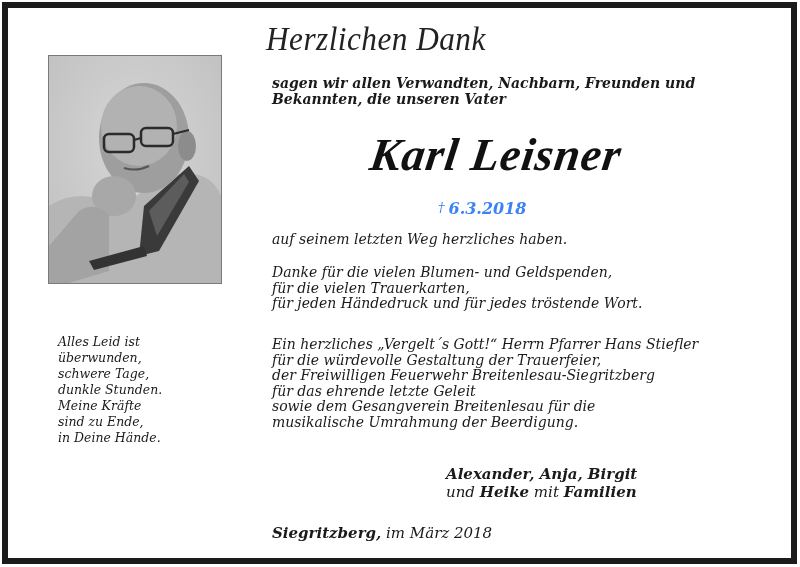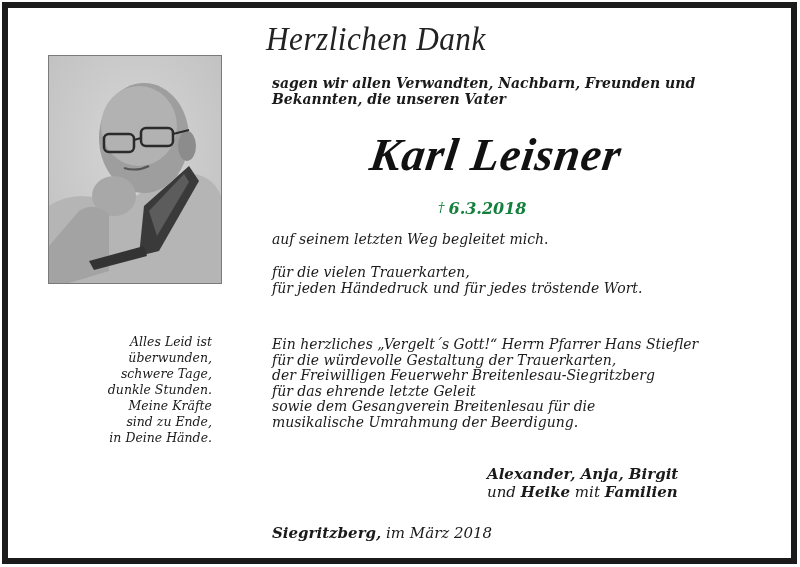--- a/index.html
+++ b/index.html
@@ -34,21 +34,21 @@
       box-sizing: border-box;
       background: #c9c9c9;
       overflow: hidden;
     }
     .photo svg { display: block; }
     .poem {
       position: absolute;
       left: 58px;
       top: 334px;
       width: 154px;
-      text-align: right;
+      text-align: left;
       font-style: italic;
       font-size: 12.5px;
       line-height: 16px;
       font-family: "DejaVu Serif", serif;
     }
     .poem .line { display: block; white-space: nowrap; }
     .heading {
       position: absolute;
       left: 266px;
       top: 20px;
@@ -90,21 +90,21 @@
     }
     .death {
       position: absolute;
       left: 438px;
       top: 199px;
       white-space: nowrap;
       font-family: "DejaVu Serif", serif;
       font-style: italic;
       font-weight: bold;
       font-size: 16px;
-      color: #15803d;
+      color: #3b82f6;
     }
     .death .cross {
       font-weight: normal;
       font-size: 13px;
       margin-right: 4px;
       vertical-align: 2px;
     }
     .body-text {
       position: absolute;
       left: 272px;
@@ -121,21 +121,21 @@
     .signers {
       position: absolute;
       left: 446px;
       top: 465px;
       font-family: "DejaVu Serif", serif;
       font-style: italic;
       font-size: 15px;
       line-height: 18px;
       white-space: nowrap;
     }
-    .signers .line { display: block; margin-left: 41px; }
+    .signers .line { display: block; }
     .signers b { font-weight: bold; }
     .place {
       position: absolute;
       left: 272px;
       top: 524px;
       font-family: "DejaVu Serif", serif;
       font-style: italic;
       font-size: 15px;
       white-space: nowrap;
     }
@@ -198,31 +198,32 @@
   <span class="line">Bekannten, die unseren Vater</span>
 </div>
 
 <div class="name">Karl Leisner</div>
 
 <div class="death">
   <span class="cross">†</span><span>6.3.2018</span>
 </div>
 
 <div class="body-text p1">
-  <span class="line">auf seinem letzten Weg begleitet mich.</span>
+  <span class="line">auf seinem letzten Weg herzliches haben.</span>
 </div>
 
 <div class="body-text p2">
+  <span class="line">Danke für die vielen Blumen- und Geldspenden,</span>
   <span class="line">für die vielen Trauerkarten,</span>
   <span class="line">für jeden Händedruck und für jedes tröstende Wort.</span>
 </div>
 
 <div class="body-text p3">
   <span class="line">Ein herzliches „Vergelt´s Gott!“ Herrn Pfarrer Hans Stiefler</span>
-  <span class="line">für die würdevolle Gestaltung der Trauerkarten,</span>
+  <span class="line">für die würdevolle Gestaltung der Trauerfeier,</span>
   <span class="line">der Freiwilligen Feuerwehr Breitenlesau-Siegritzberg</span>
   <span class="line">für das ehrende letzte Geleit</span>
   <span class="line">sowie dem Gesangverein Breitenlesau für die</span>
   <span class="line">musikalische Umrahmung der Beerdigung.</span>
 </div>
 
 <div class="signers">
   <span class="line"><b>Alexander, Anja, Birgit</b></span>
   <span class="line"><span>und</span> <b>Heike</b> <span>mit</span> <b>Familien</b></span>
 </div>

